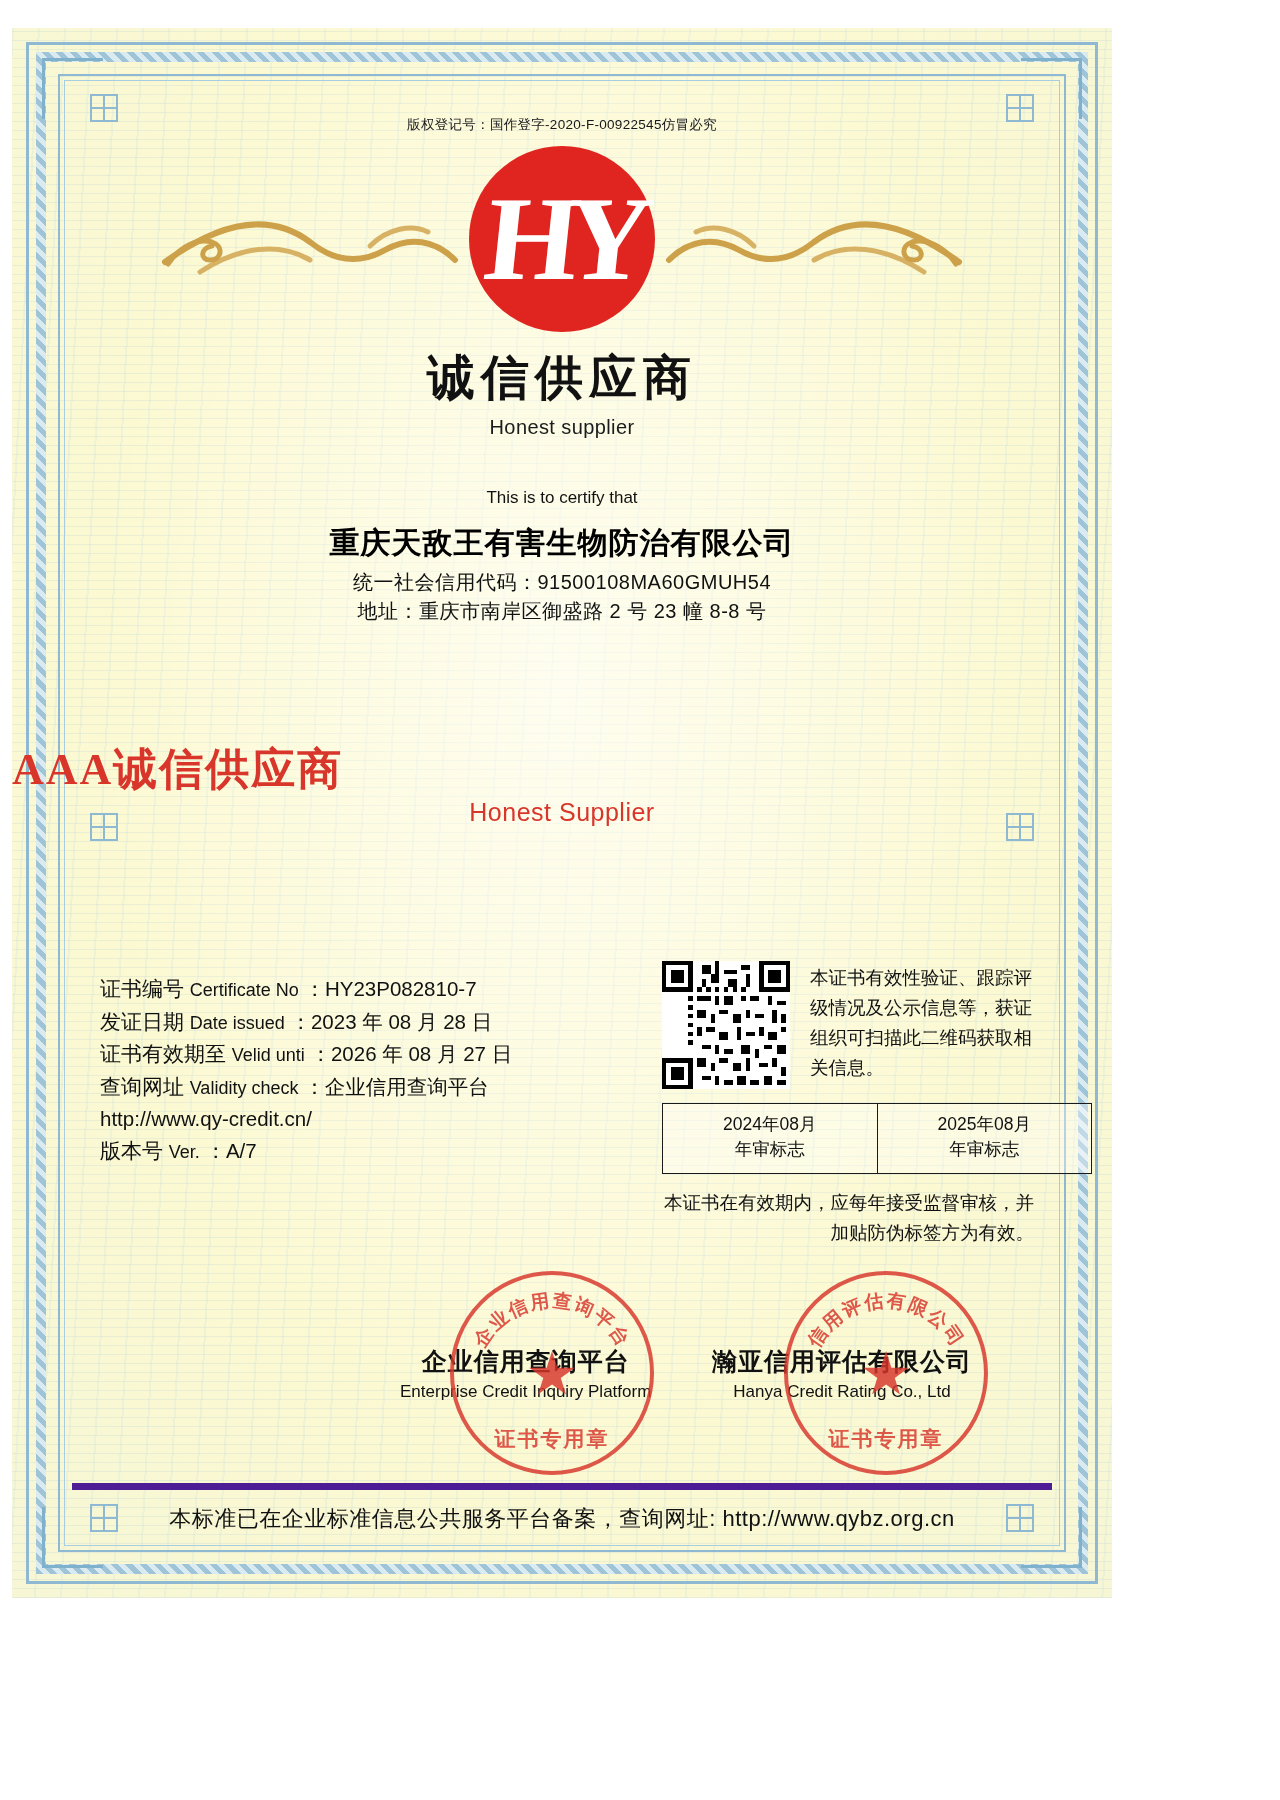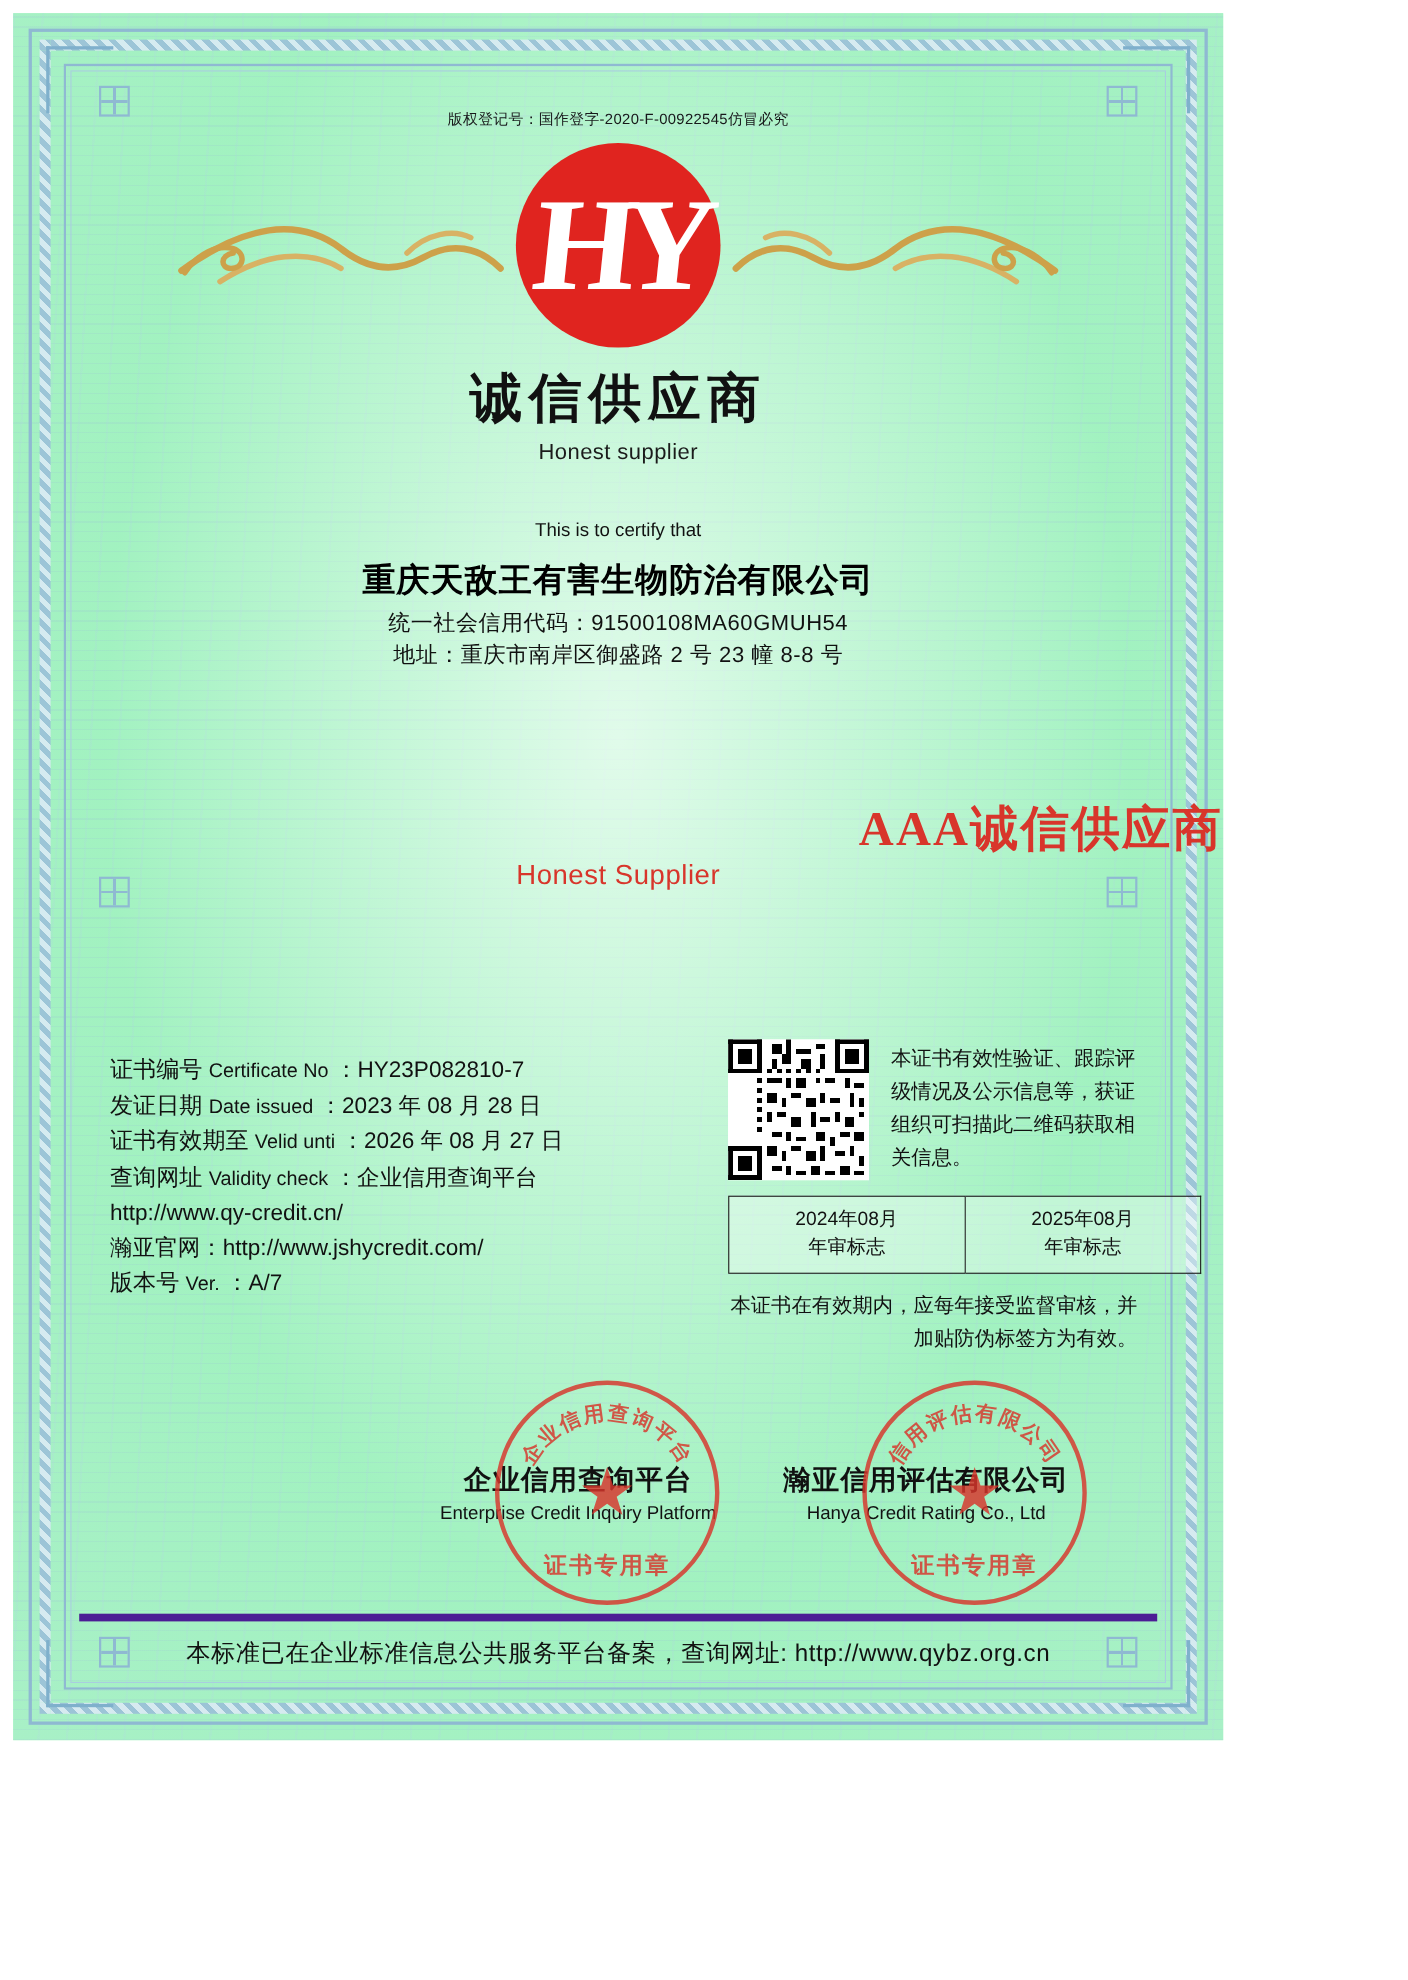--- a/index.html
+++ b/index.html
@@ -12,25 +12,25 @@
     height: 1800px;
     font-family: "Liberation Sans", sans-serif;
     position: relative;
     overflow: hidden;
   }
 
   
   .certificate {
     position: absolute;
     left: 0;
-    top: 0;
+    top: 16px;
     width: 1100px;
     height: 1570px;
     margin: 12px 0 0 12px;
-    background: #86efac;
+    background: #fef9c3;
     overflow: hidden;
   }
 
   
   .wave-bg {
     position: absolute;
     inset: 0;
     background:
       repeating-linear-gradient(0deg,
         rgba(120,170,200,0.22) 0px,
@@ -208,21 +208,21 @@
     letter-spacing: .5px;
   }
   .reg-code { top: 541px; }
   .address  { top: 570px; }
 
   
   .award-cn {
     position: absolute;
     top: 712px;
     width: 100%;
-    text-align: right;
+    text-align: left;
     font-size: 44px;
     font-weight: bold;
     color: #d8352b;
     letter-spacing: 2px;
     font-family: "Liberation Serif", serif;
   }
   .award-en {
     position: absolute;
     top: 770px;
     width: 100%;
@@ -448,21 +448,20 @@
       <span class="lbl-cn">证书有效期至</span>
       <span class="lbl-en">Velid unti</span>
       <span>：2026 年 08 月 27 日</span>
     </div>
     <div class="row">
       <span class="lbl-cn">查询网址</span>
       <span class="lbl-en">Validity check</span>
       <span>：企业信用查询平台</span>
     </div>
     <div class="row">http://www.qy-credit.cn/</div>
-    <div class="row">瀚亚官网：http://www.jshycredit.com/</div>
     <div class="row">
       <span class="lbl-cn">版本号</span>
       <span class="lbl-en">Ver.</span>
       <span>：A/7</span>
     </div>
   </div>
 
   <svg class="qr" viewBox="0 0 29 29" shape-rendering="crispEdges">
     <rect width="29" height="29" fill="#ffffff"></rect>
     <g fill="#000000">

